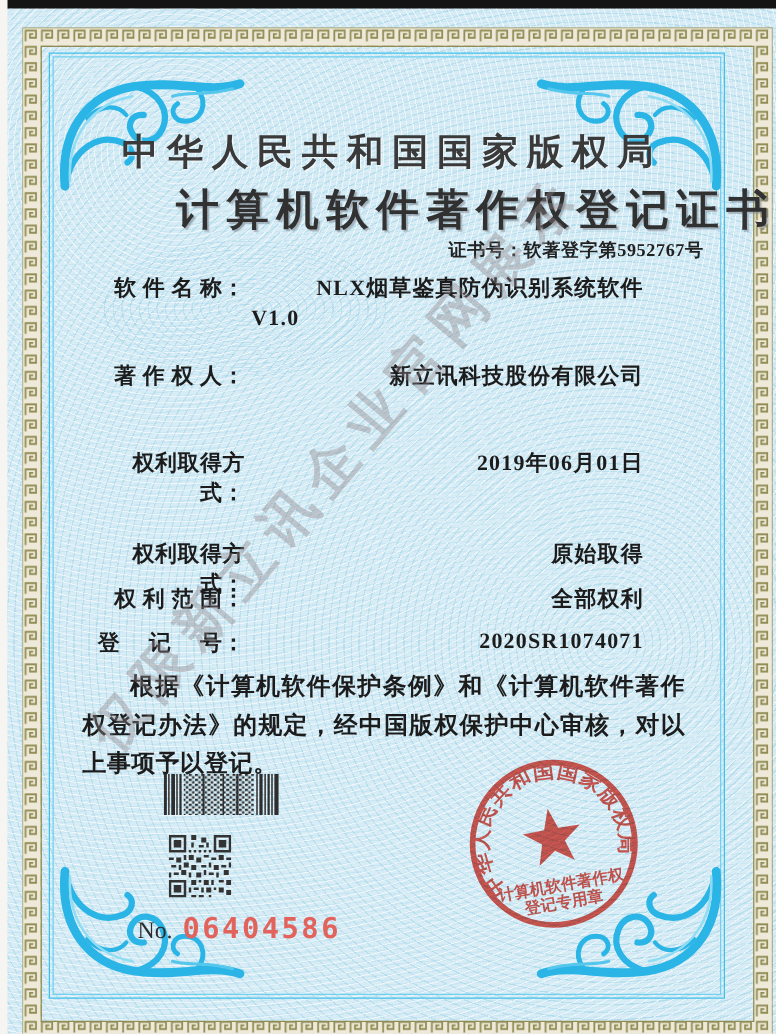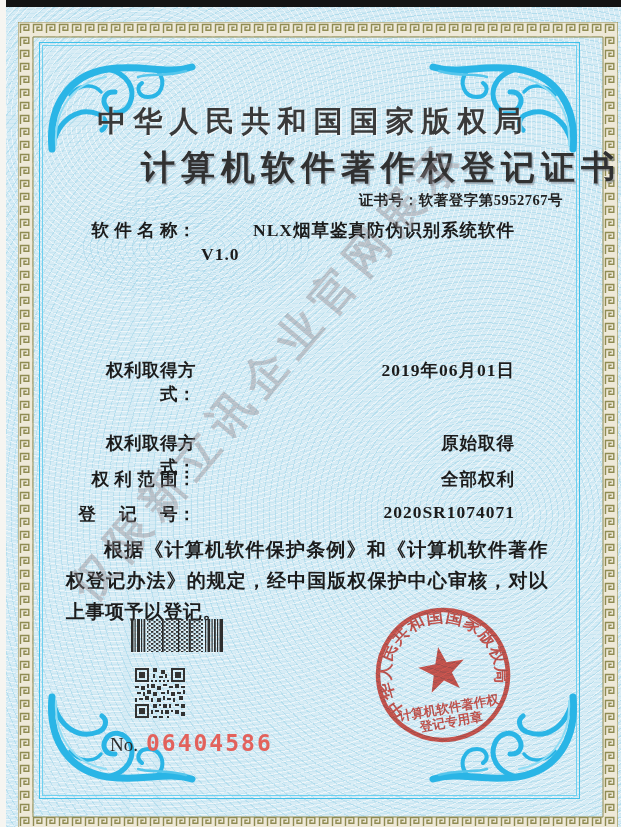--- a/index.html
+++ b/index.html
@@ -135,20 +135,24 @@
     <div class="authority">中华人民共和国国家版权局</div>
     <div class="cert-title">计算机软件著作权登记证书</div>
     <div class="cert-no-row">
       <span class="lbl">证书号：</span><span>软著登字第5952767号</span>
     </div>
 
     <div class="field-row r0">
       <span class="flabel">软 件 名 称：</span>
       <span class="fvalue">NLX烟草鉴真防伪识别系统软件</span>
       <span class="fvalue2">V1.0</span>
+    </div>
+    <div class="field-row r1">
+      <span class="flabel">著 作 权 人：</span>
+      <span class="fvalue">新立讯科技股份有限公司</span>
     </div>
     <div class="field-row r2">
       <span class="flabel">权利取得方式：</span>
       <span class="fvalue">2019年06月01日</span>
     </div>
     <div class="field-row r5">
       <span class="flabel">权 利 范 围：</span>
       <span class="fvalue">全部权利</span>
     </div>
     <div class="field-row r4">

